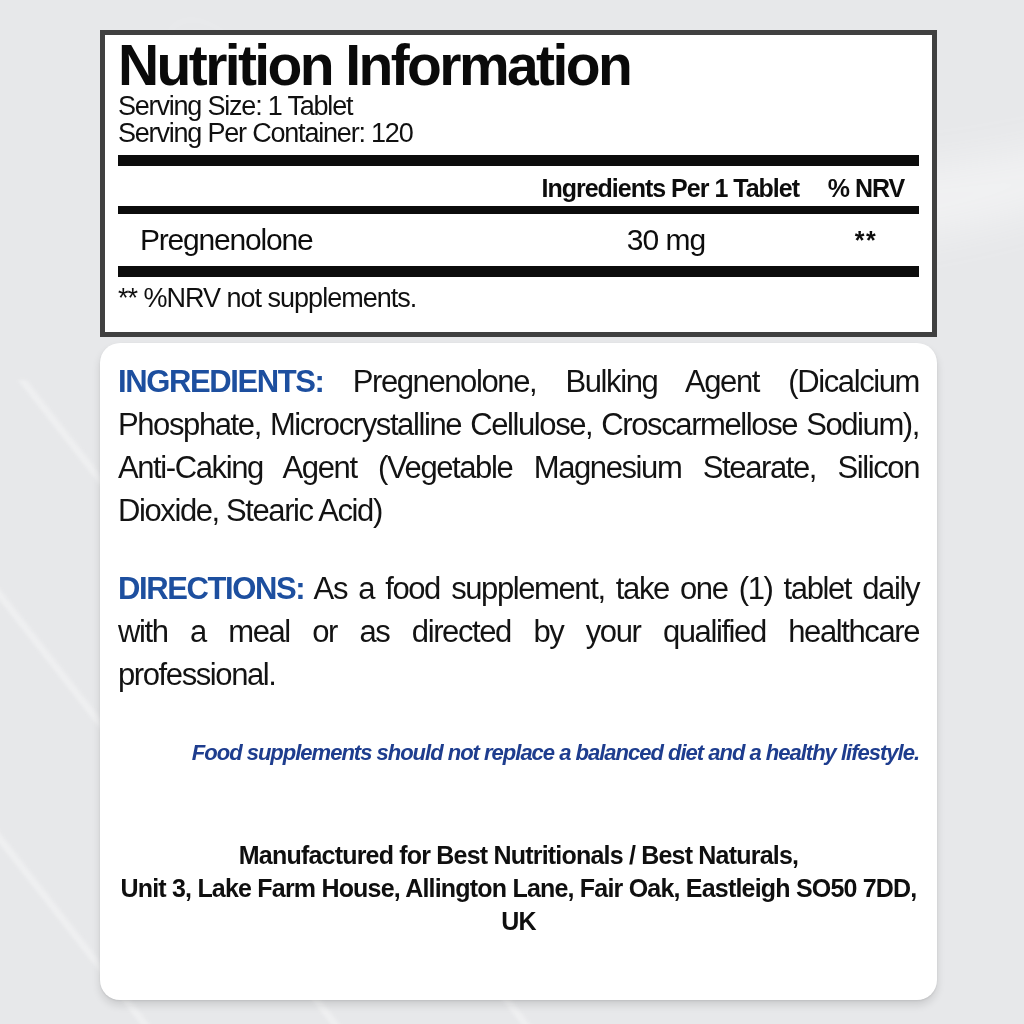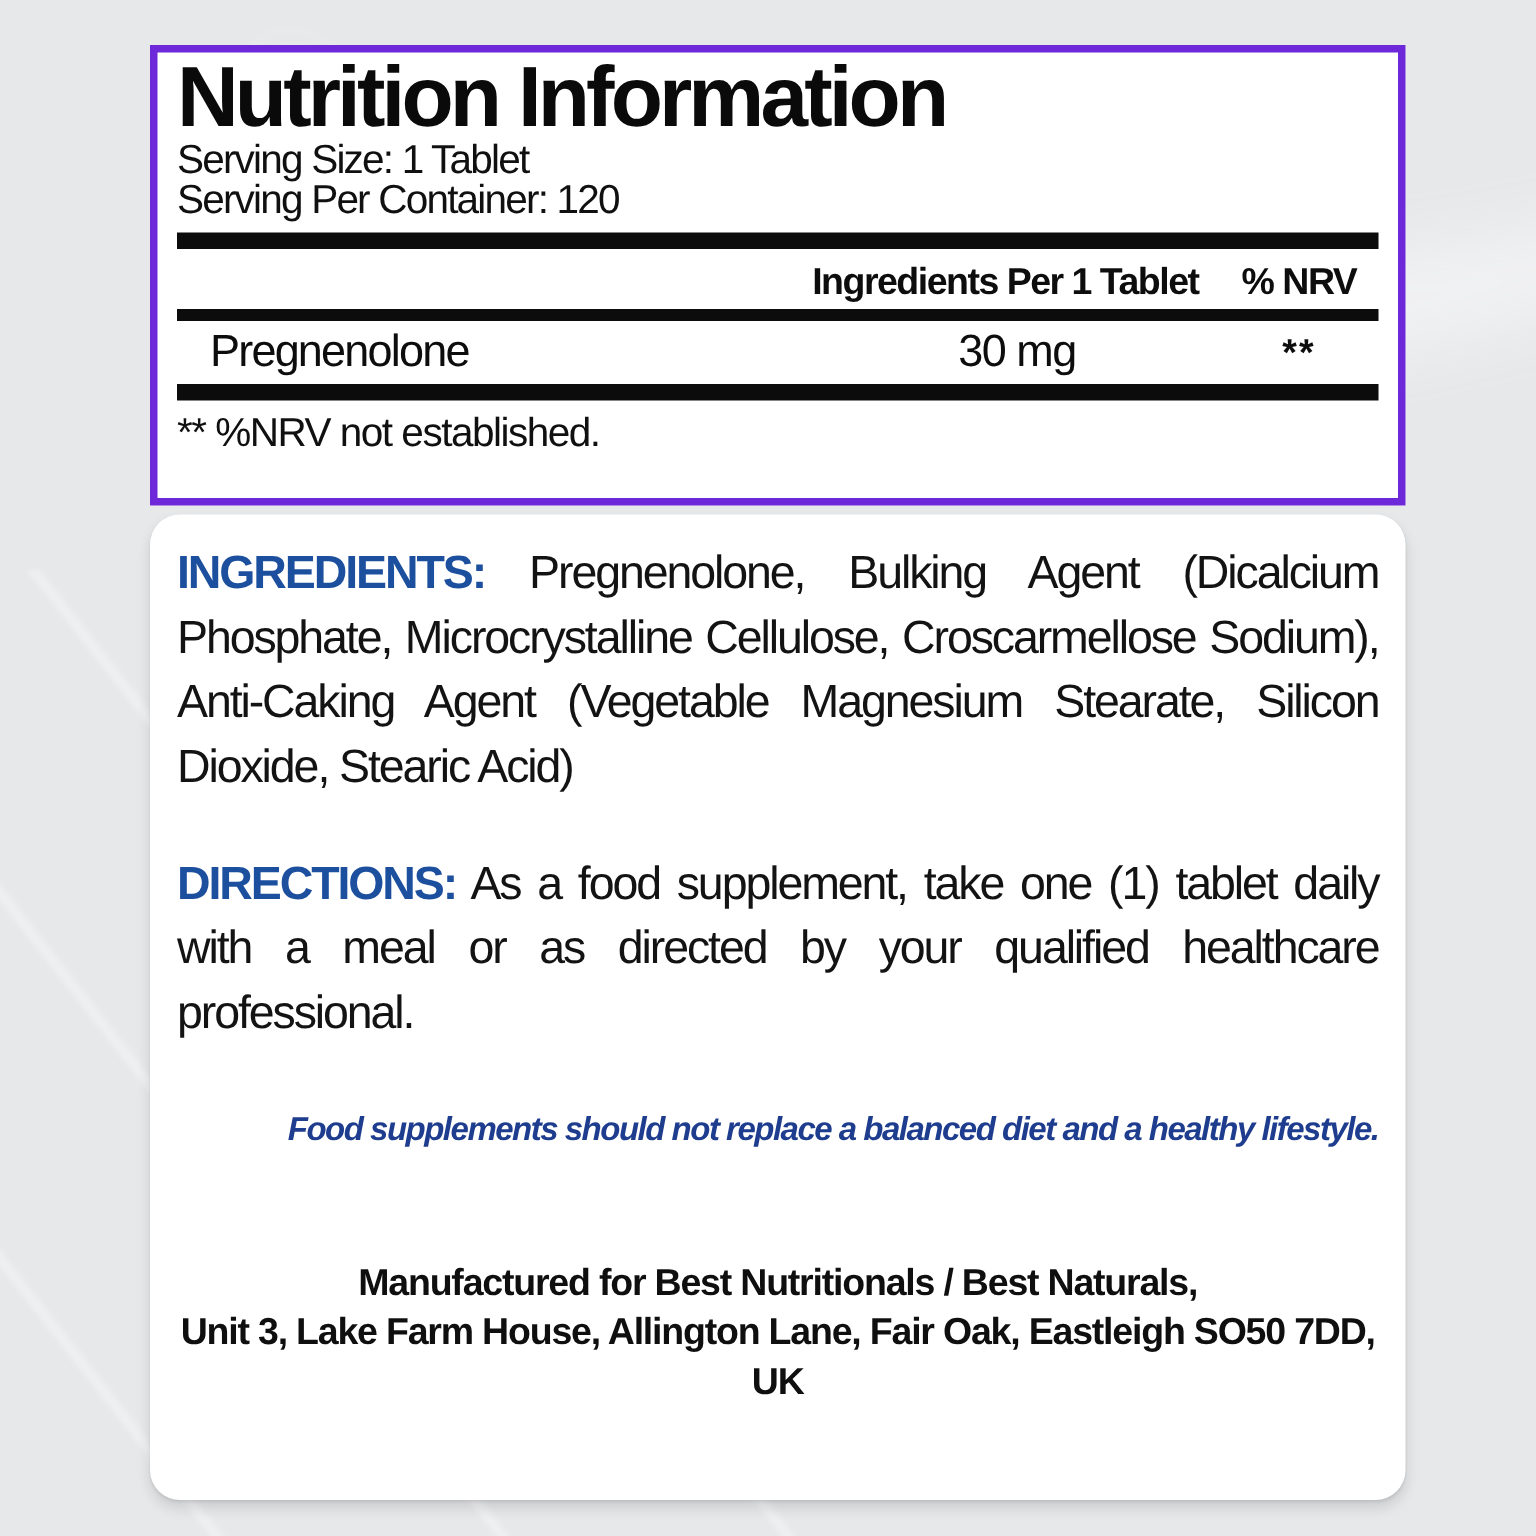--- a/index.html
+++ b/index.html
@@ -24,21 +24,21 @@
     background: repeating-linear-gradient(52deg,
       rgba(255,255,255,0) 0 70px,
       rgba(255,255,255,0.45) 72px 76px,
       rgba(255,255,255,0) 80px 150px);
     filter: blur(1.5px); opacity: 0.7;
   }
 
   
   #panel {
     position: absolute; left: 100px; top: 30px; width: 837px; height: 307px;
-    background: #ffffff; border: 5px solid #6d28d9; box-sizing: border-box;
+    background: #ffffff; border: 5px solid #404040; box-sizing: border-box;
     padding: 0 13px; color: #0d0d0d;
   }
   .panel-title {
     font-size: 57px; font-weight: 700; letter-spacing: -2.6px;
     line-height: 56px; margin-top: 2px; white-space: nowrap; color: #0a0a0a;
   }
   .serving-line {
     font-size: 27px; line-height: 27px; letter-spacing: -1.2px; color: #101010;
   }
   .bar { background: #0c0c0c; }
@@ -53,21 +53,21 @@
   .th-amount {
     text-align: right; font-weight: 700; font-size: 25px;
     letter-spacing: -1px; padding-right: 14px; white-space: nowrap;
   }
   .th-nrv {
     text-align: center; font-weight: 700; font-size: 25px;
     letter-spacing: -1px; white-space: nowrap;
   }
   .trow {
     display: grid; grid-template-columns: 1fr 270px 106px;
-    align-items: center; height: 42px;
+    align-items: center; height: 52px; gap: 12px;
   }
   .td-name   { padding-left: 22px; font-size: 30px; letter-spacing: -1.2px; }
   .td-amount { text-align: center; font-size: 30px; letter-spacing: -1px; }
   .td-nrv    { text-align: center; font-size: 25px; font-weight: 700; letter-spacing: 1.5px; }
 
   .footnotes { margin-top: 6px; }
   .footnote  { font-size: 27px; line-height: 30px; letter-spacing: -1px; color: #101010; }
 
   
   #card {
@@ -116,21 +116,21 @@
 
     <div class="trow">
       <div class="td-name">Pregnenolone</div>
       <div class="td-amount">30 mg</div>
       <div class="td-nrv">**</div>
     </div>
 
     <div class="bar bar-thick"></div>
 
     <div class="footnotes">
-      <div class="footnote">** %NRV not established.</div>
+      <div class="footnote">** %NRV not supplements.</div>
     </div>
   </div>
 
   <div id="card">
     <p class="para">
       <span class="lead">INGREDIENTS:</span>
       <span>Pregnenolone, Bulking Agent (Dicalcium Phosphate, Microcrystalline Cellulose, Croscarmellose Sodium), Anti-Caking Agent (Vegetable Magnesium Stearate, Silicon Dioxide, Stearic Acid)</span>
     </p>
 
     <p class="para para-directions">

